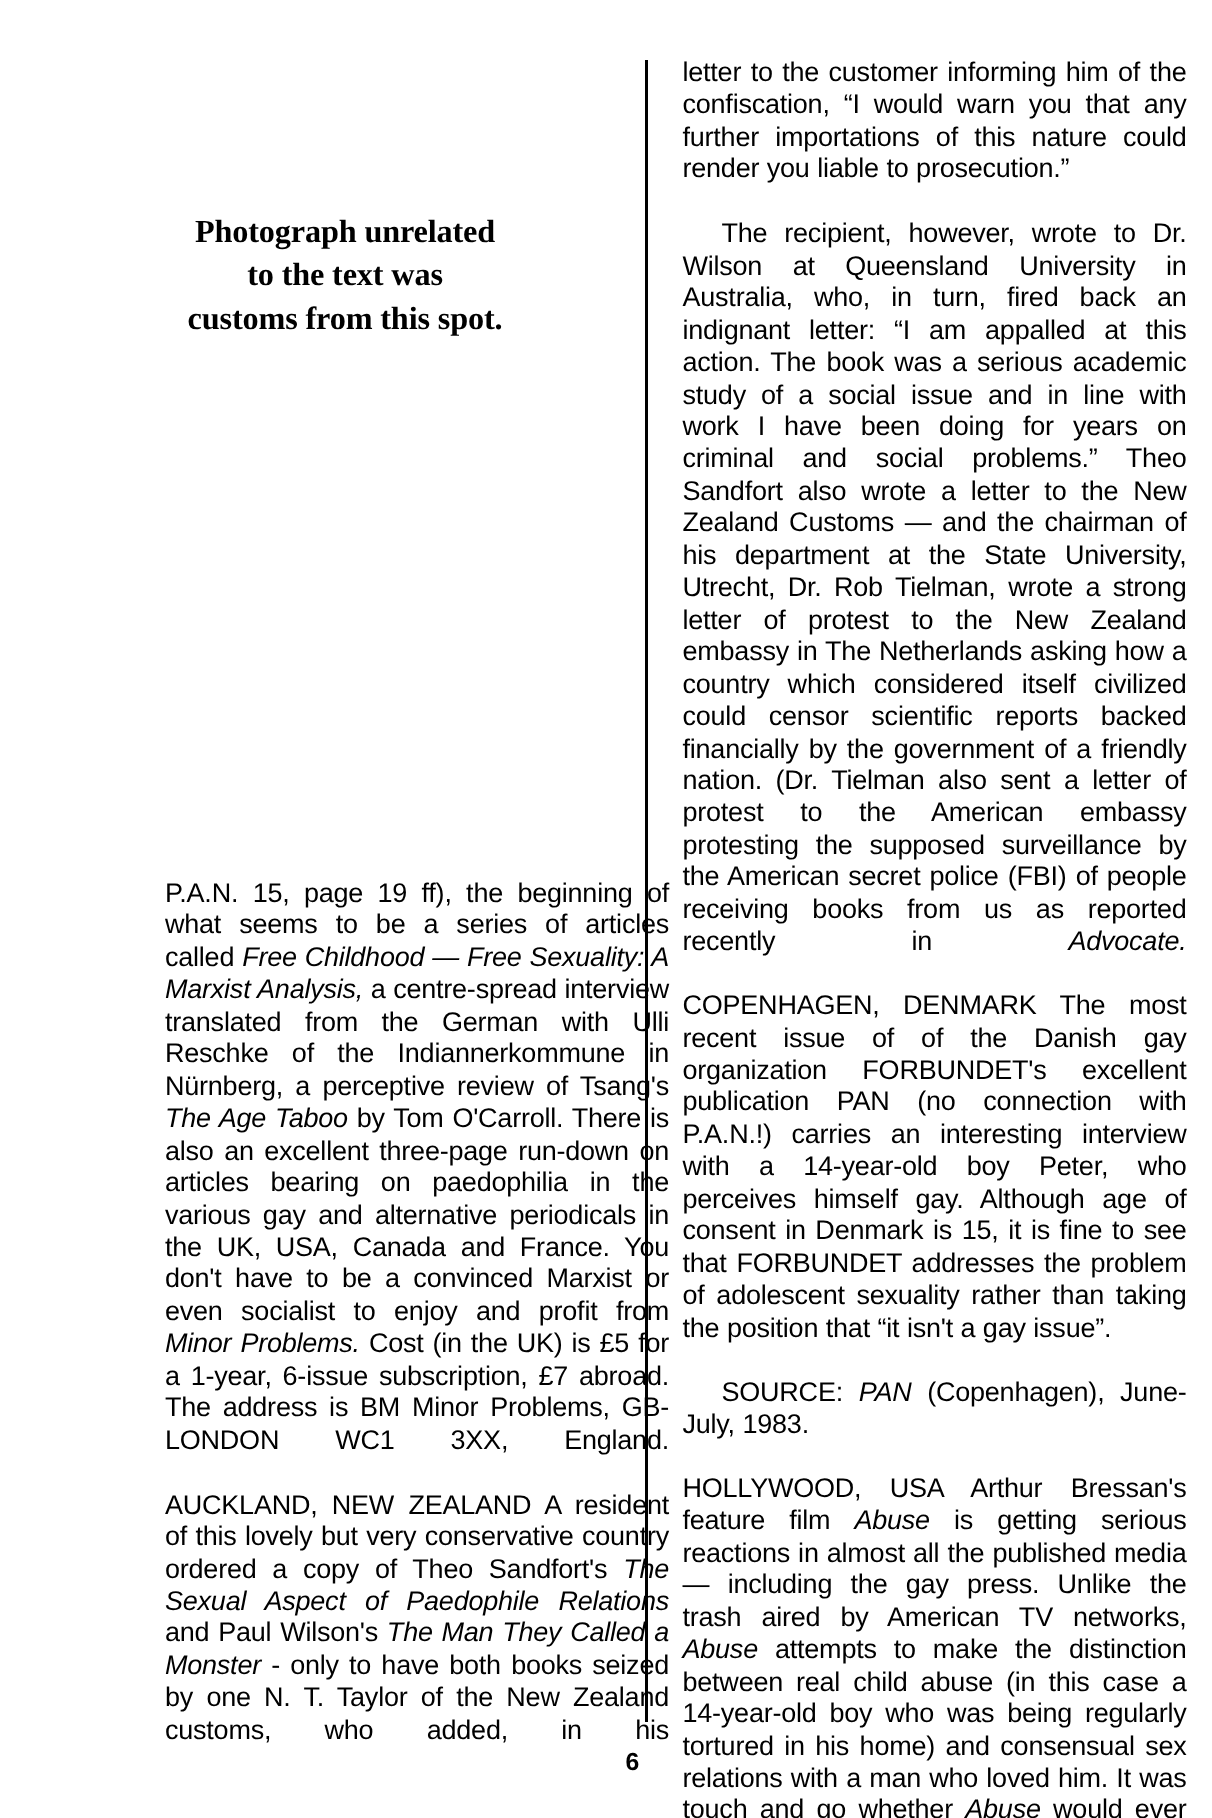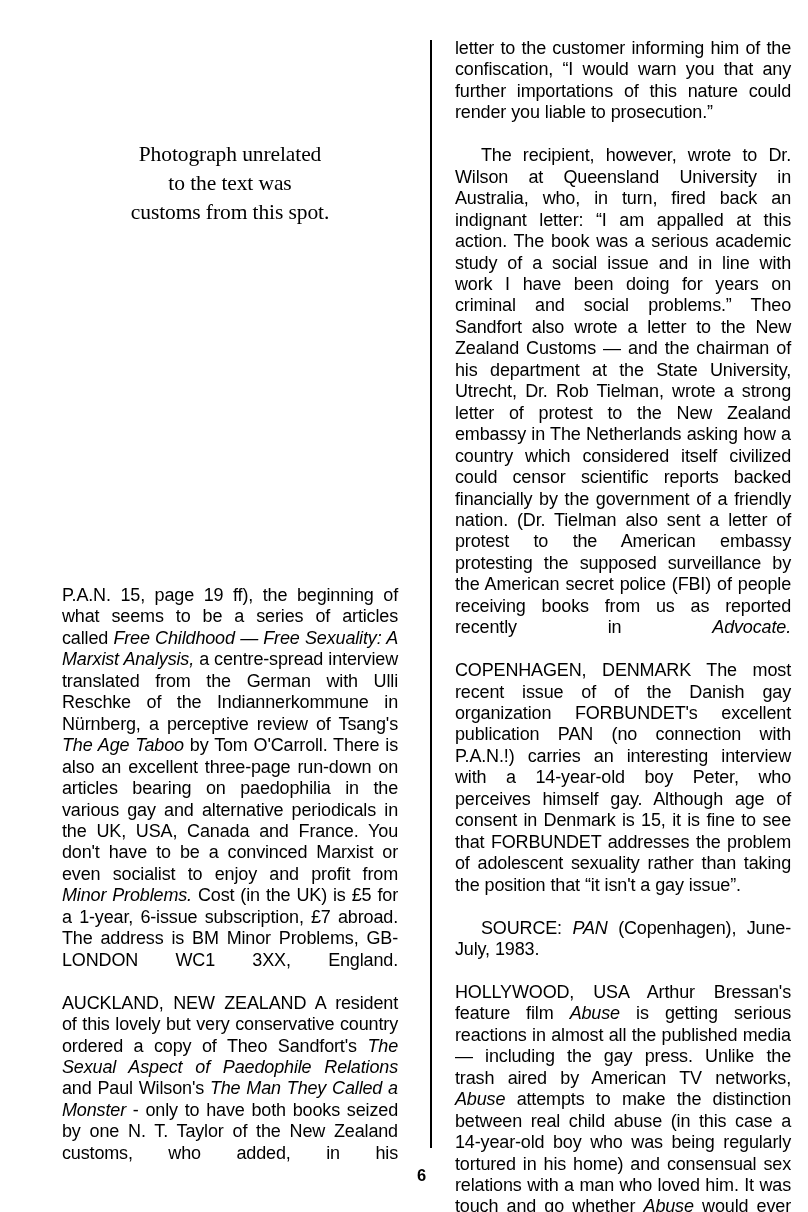--- a/index.html
+++ b/index.html
@@ -41,29 +41,29 @@
   .col-right { left: 455px; }
 
   
   .photo-note {
     position: absolute;
     left: 62px;
     top: 140px;
     width: 336px;
     text-align: center;
     font-family: "Liberation Serif", serif;
-    font-weight: normal;
+    font-weight: bold;
     font-size: 21.5px;
     line-height: 29px;
     letter-spacing: -0.1px;
   }
   .photo-note div { white-space: nowrap; }
 
   
-  .col-left { top: 585px; }
+  .col-left { top: 585px; margin-left: 48px; }
 
   
   p.body {
     margin: 0;
     font-size: 18px;
     line-height: 21.45px;
     text-align: justify;
     text-justify: inter-word;
     letter-spacing: -0.15px;
     word-spacing: 0.2px;

